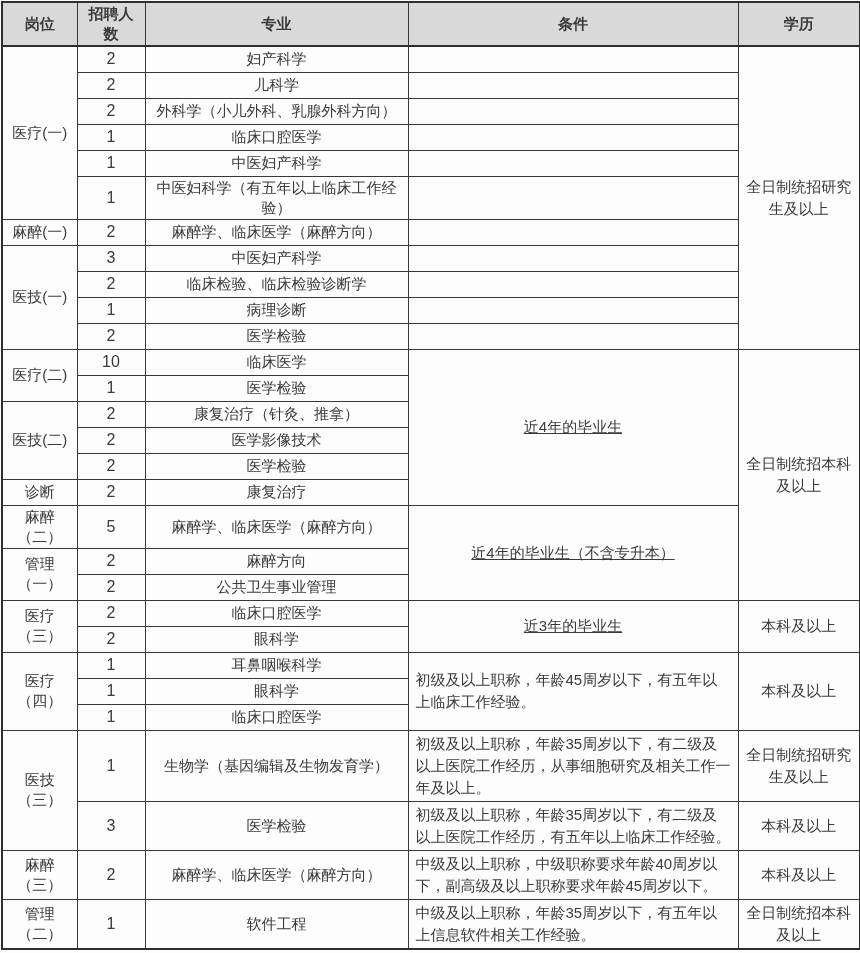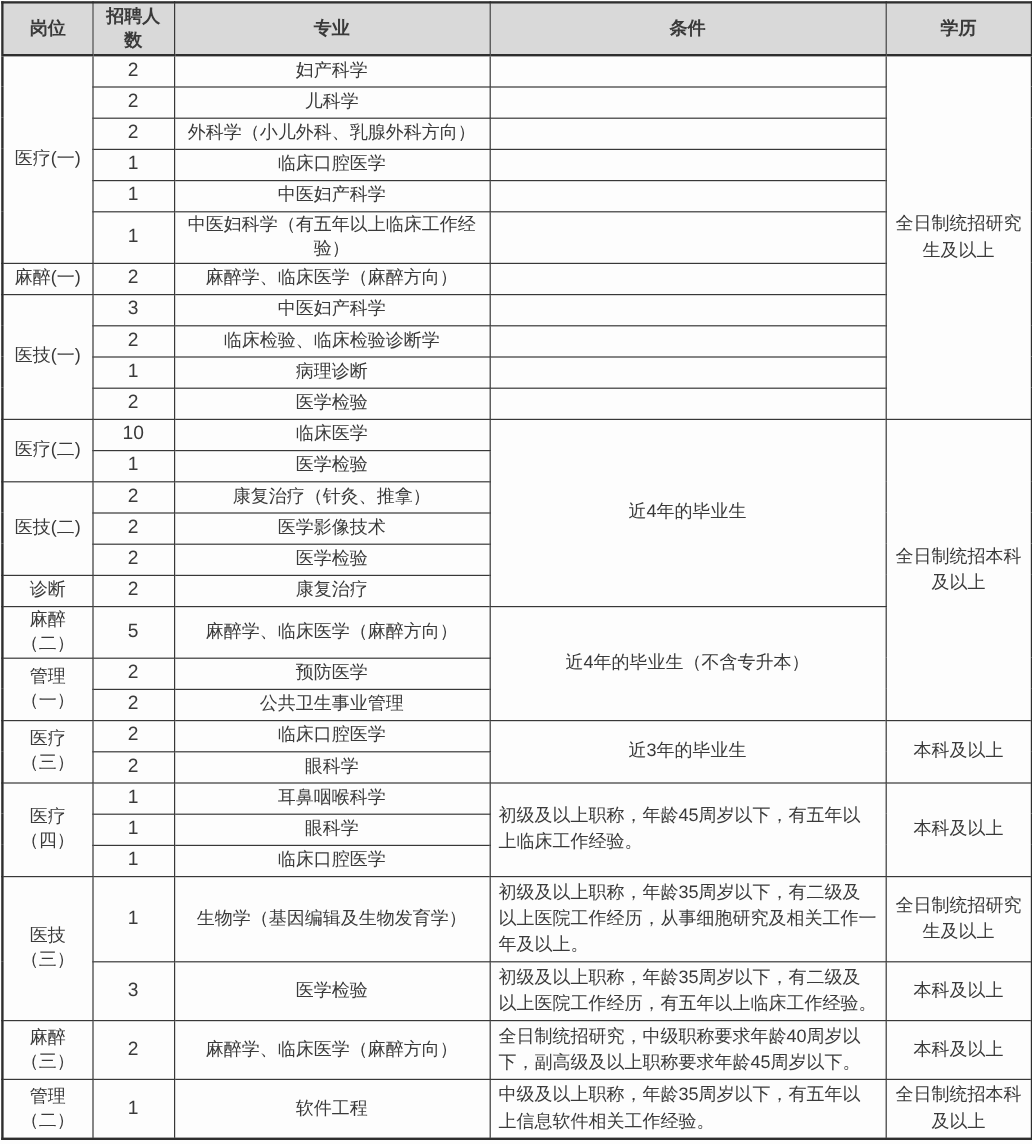--- a/index.html
+++ b/index.html
@@ -32,21 +32,21 @@
     height:21px;
     border-bottom:2px solid #2e2e2e;
     font-size:15px;
   }
   tr{height:26px;}
   tr.t64{height:64px;}
   tr.t47{height:47px;}
   td.num{font-size:16px;}
   td.left{text-align:left;padding:2px 7px;line-height:22px;margin-left:29px;}
   td.edu{white-space:pre-line;line-height:22px;}
-  td.cond{line-height:22px;}
+  td.cond{line-height:22px;text-decoration:underline;}
 </style>
 </head>
 <body>
 
 <div class="wrap">
 <table>
   <colgroup>
     <col class="c-post">
         <col class="c-count">
         <col class="c-major">
@@ -160,21 +160,21 @@
 
   <tr>
     <td>麻醉（二）</td>
     <td class="num">5</td>
     <td>麻醉学、临床医学（麻醉方向）</td>
     <td rowspan="3" class="cond">近4年的毕业生（不含专升本）</td>
   </tr>
   <tr>
     <td rowspan="2">管理（一）</td>
     <td class="num">2</td>
-    <td>预防医学</td>
+    <td>麻醉方向</td>
   </tr>
   <tr>
     <td class="num">2</td>
     <td>公共卫生事业管理</td>
   </tr>
 
   <tr>
     <td rowspan="2">医疗（三）</td>
     <td class="num">2</td>
     <td>临床口腔医学</td>
@@ -214,21 +214,21 @@
     <td class="num">3</td>
     <td>医学检验</td>
     <td class="left">初级及以上职称，年龄35周岁以下，有二级及以上医院工作经历，有五年以上临床工作经验。</td>
     <td class="edu">本科及以上</td>
   </tr>
 
   <tr class="t47">
     <td>麻醉（三）</td>
     <td class="num">2</td>
     <td>麻醉学、临床医学（麻醉方向）</td>
-    <td class="left">全日制统招研究，中级职称要求年龄40周岁以下，副高级及以上职称要求年龄45周岁以下。</td>
+    <td class="left">中级及以上职称，中级职称要求年龄40周岁以下，副高级及以上职称要求年龄45周岁以下。</td>
     <td class="edu">本科及以上</td>
   </tr>
 
   <tr class="t47">
     <td>管理（二）</td>
     <td class="num">1</td>
     <td>软件工程</td>
     <td class="left">中级及以上职称，年龄35周岁以下，有五年以上信息软件相关工作经验。</td>
     <td class="edu">全日制统招本科
 及以上</td>

